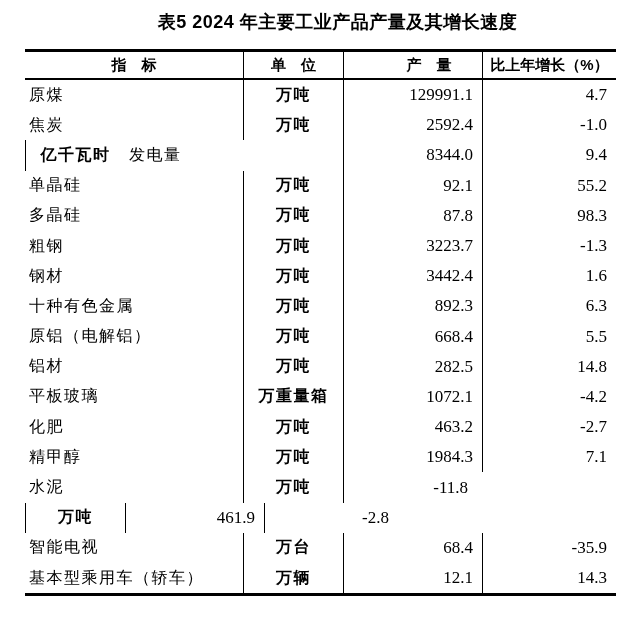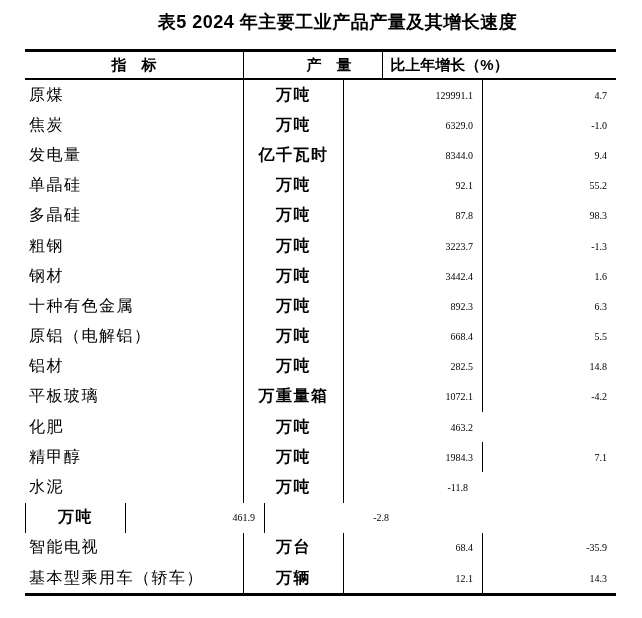--- a/index.html
+++ b/index.html
@@ -59,55 +59,56 @@
   .tbody .c2 {
     justify-content: center;
     font-size: 16px;
     letter-spacing: 1.5px;
     white-space: nowrap;
     font-weight: bold;
   }
   .tbody .c3, .tbody .c4 {
     justify-content: flex-end;
     padding-right: 9px;
-    font-size: 10px;
+    font-size: 17px;
     font-family: "Liberation Serif", "DejaVu Serif", serif;
     white-space: nowrap;
   }
 </style>
 </head>
 <body>
 
 <div class="page">
   <div class="title">表5 2024 年主要工业产品产量及其增长速度</div>
 
   <div class="table">
     <div class="row thead">
       <div class="cell c1">指　标</div>
+      <div class="cell c2">单　位</div>
       <div class="cell c3">产　量</div>
       <div class="cell c4">比上年增长（%）</div>
     </div>
     <div class="tbody" id="tbody">
   <div class="row tr">
     <div class="cell c1">原煤</div>
     <div class="cell c2">万吨</div>
     <div class="cell c3">129991.1</div>
     <div class="cell c4">4.7</div>
   </div>
 
   <div class="row tr">
     <div class="cell c1">焦炭</div>
     <div class="cell c2">万吨</div>
-    <div class="cell c3">6329.0</div>
+    <div class="cell c3">2592.4</div>
     <div class="cell c4">-1.0</div>
   </div>
 
   <div class="row tr">
+    <div class="cell c2">亿千瓦时</div>
     <div class="cell c1">发电量</div>
-    <div class="cell c2">亿千瓦时</div>
     <div class="cell c3">8344.0</div>
     <div class="cell c4">9.4</div>
   </div>
 
   <div class="row tr">
     <div class="cell c1">单晶硅</div>
     <div class="cell c2">万吨</div>
     <div class="cell c3">92.1</div>
     <div class="cell c4">55.2</div>
   </div>
@@ -158,20 +159,21 @@
     <div class="cell c1">平板玻璃</div>
     <div class="cell c2">万重量箱</div>
     <div class="cell c3">1072.1</div>
     <div class="cell c4">-4.2</div>
   </div>
 
   <div class="row tr">
     <div class="cell c1">化肥</div>
     <div class="cell c2">万吨</div>
     <div class="cell c3">463.2</div>
+    <div class="cell c4">-2.7</div>
   </div>
 
   <div class="row tr">
     <div class="cell c1">精甲醇</div>
     <div class="cell c2">万吨</div>
     <div class="cell c3">1984.3</div>
     <div class="cell c4">7.1</div>
   </div>
 
   <div class="row tr">

